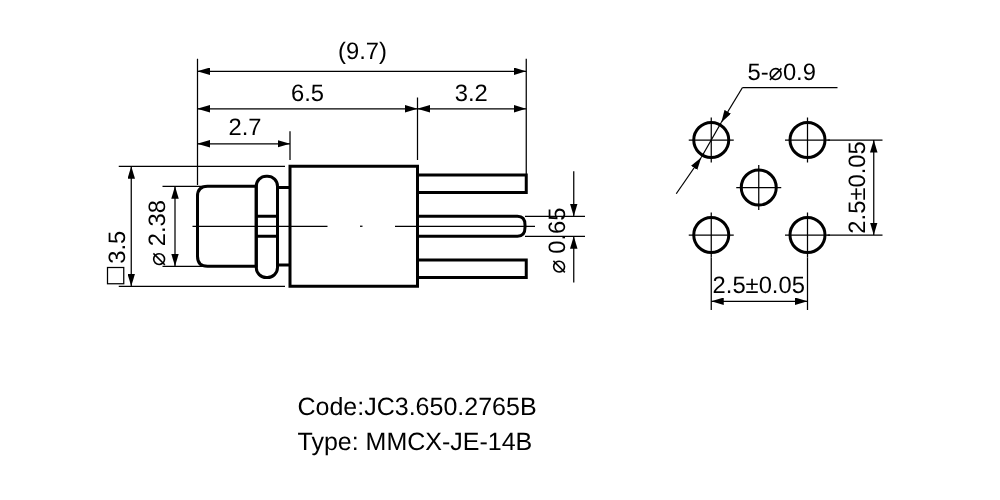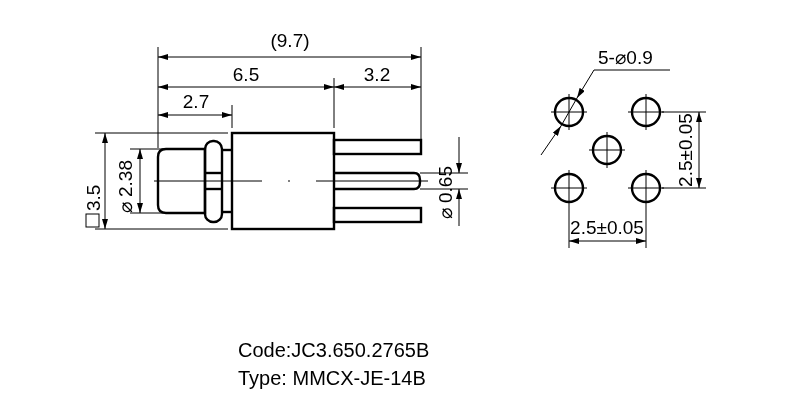--- a/index.html
+++ b/index.html
@@ -1,19 +1,19 @@
 <!DOCTYPE html>
 <html><head>
 <meta charset="utf-8">
 <style>
   html, body { margin: 0; padding: 0; background: #ffffff; }
   body { width: 800px; height: 400px; position: relative; overflow: hidden; }
   svg { position: absolute; left: 0; top: 0; }
   .dim { font-family: "Liberation Sans", sans-serif; font-size: 19px; fill: #000; }
-  .cap { position: absolute; left: 238px; font-family: "Liberation Sans", sans-serif; font-size: 20px; color: #000; line-height: 26px; margin-top: 24px; }
+  .cap { position: absolute; left: 238px; font-family: "Liberation Sans", sans-serif; font-size: 20px; color: #000; line-height: 26px; }
   .thick { stroke: #000; stroke-width: 2.4; fill: none; }
   .thin { stroke: #000; stroke-width: 1; fill: none; }
 </style>
 </head>
 <body>
 
 <svg width="800" height="400" viewBox="0 0 800 400">
   <defs>
     <marker id="arr" viewBox="0 0 10 6" refX="10" refY="3" markerWidth="10" markerHeight="6" orient="auto-start-reverse" markerUnits="userSpaceOnUse">
       <path d="M0,0 L10,3 L0,6 Z" fill="#000"></path>

